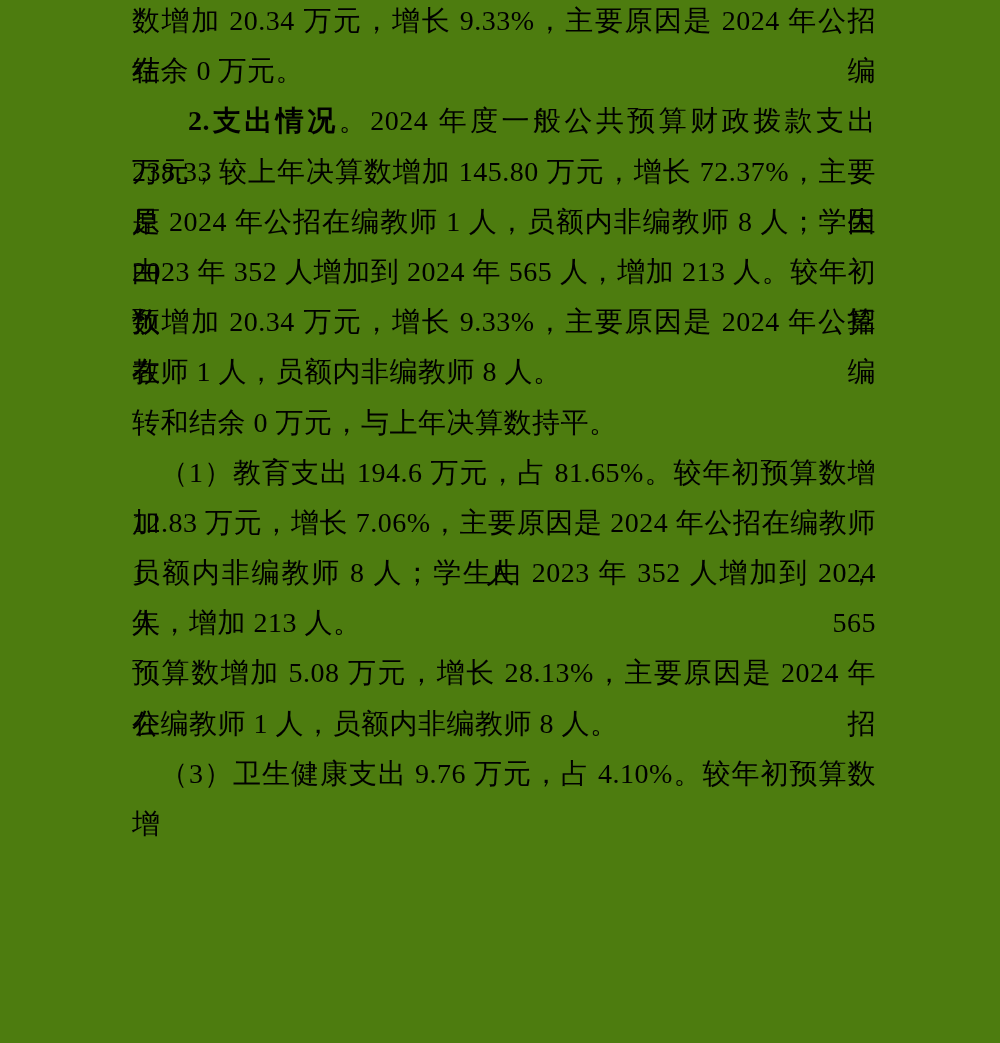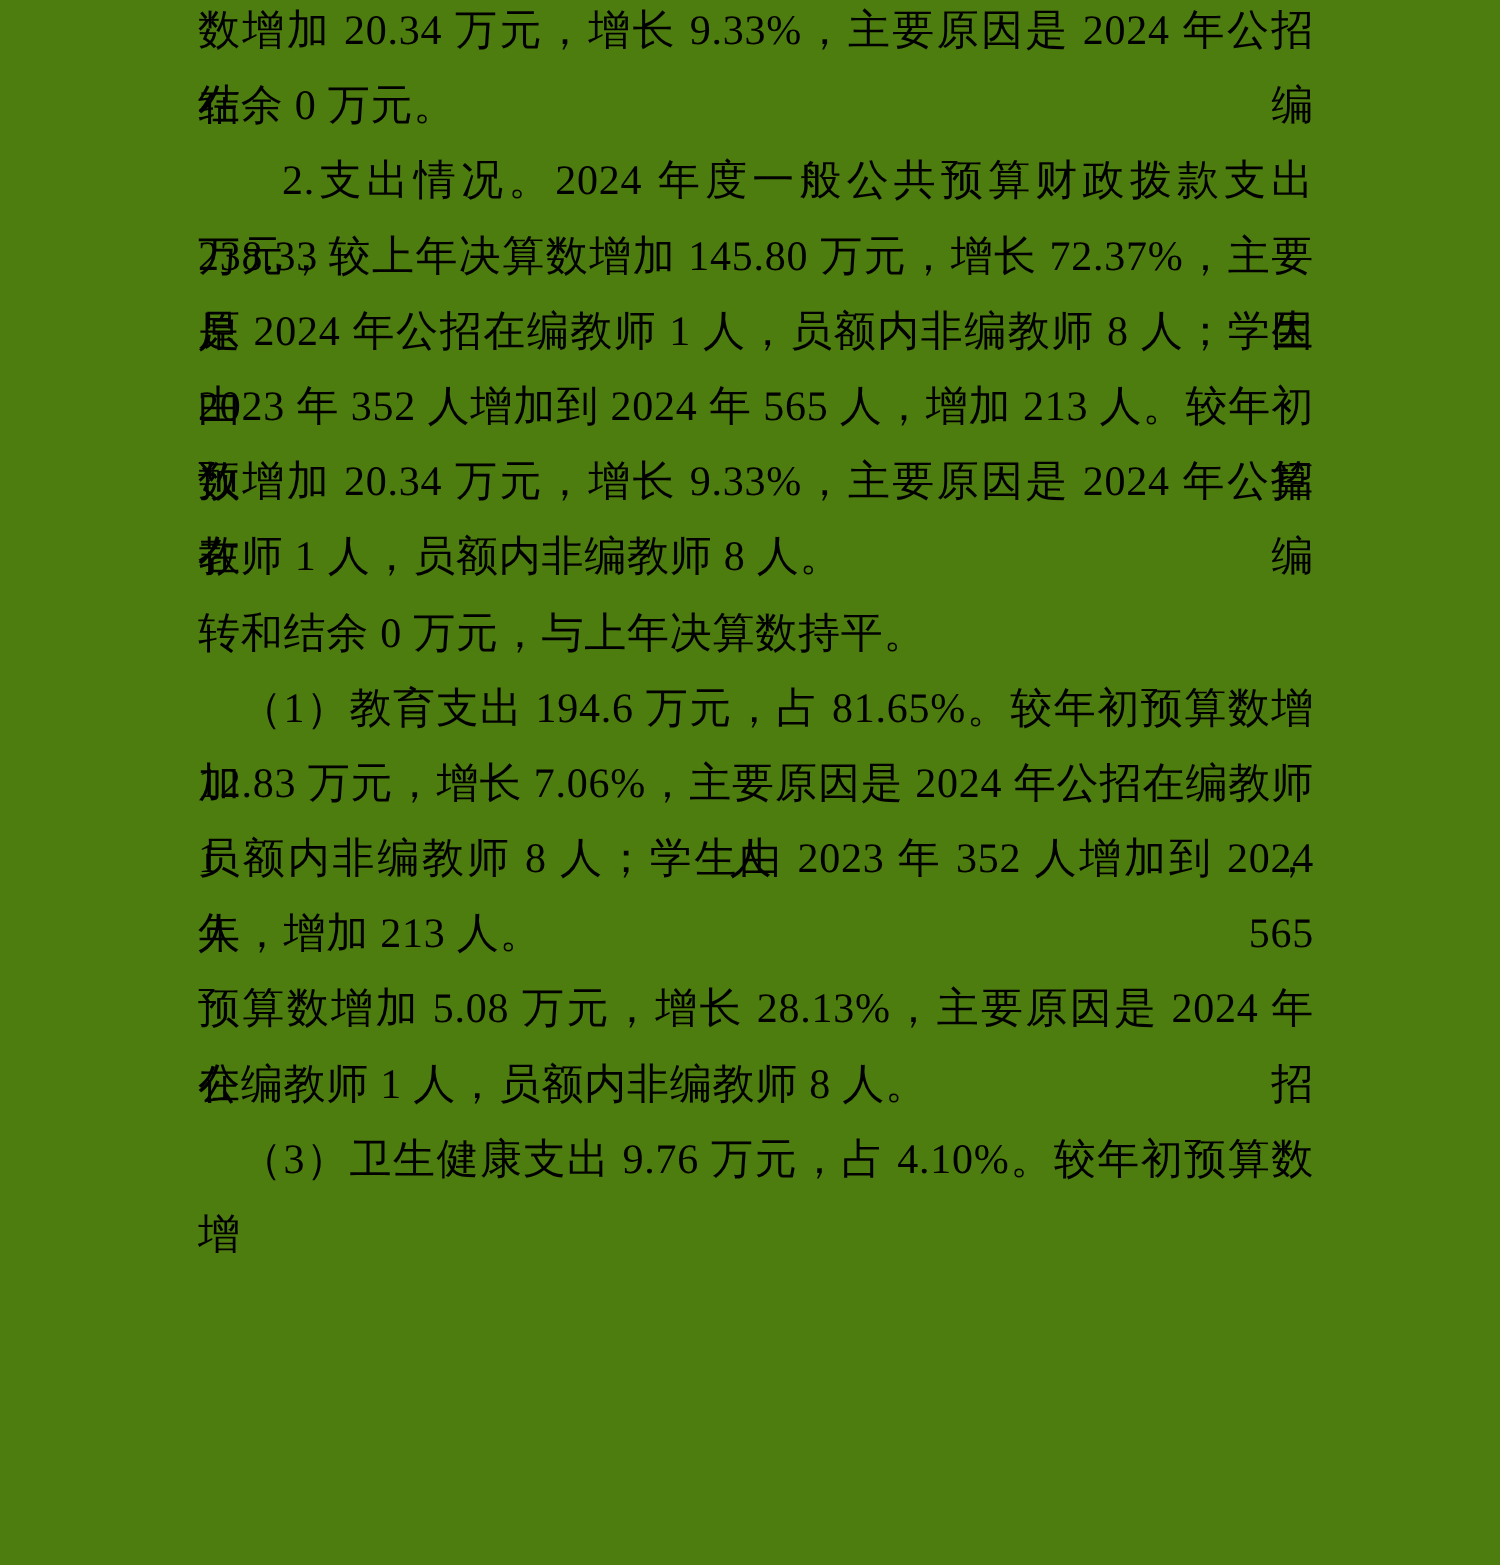--- a/index.html
+++ b/index.html
@@ -31,21 +31,21 @@
     text-align-last: justify;
     white-space: normal;
     height: 50.2px;
     overflow: visible;
   }
   .line.endline {
     text-align: center;
     text-align-last: left;
   }
   .line b.lead {
-    font-weight: normal;
+    font-weight: bold;
   }
 </style>
 </head>
 <body>
 
 <div class="page">
   <div class="textblock" id="textblock">
       <div class="line"><span>数增加 20.34 万元，增长 9.33%，主要原因是 2024 年公招在编</span></div>
       <div class="line endline"><span>结余 0 万元。</span></div>
       <div class="line" style="text-indent: 2em;"><b class="lead">2.支出情况</b><span>。2024 年度一般公共预算财政拨款支出 238.33</span></div>

